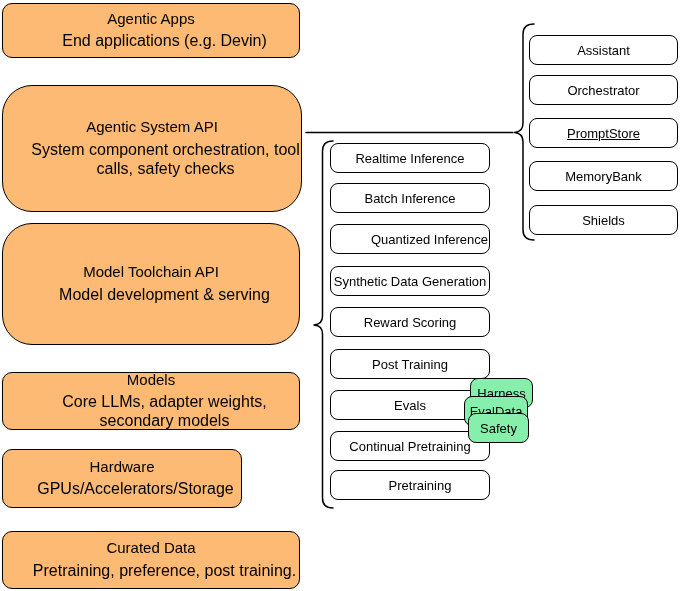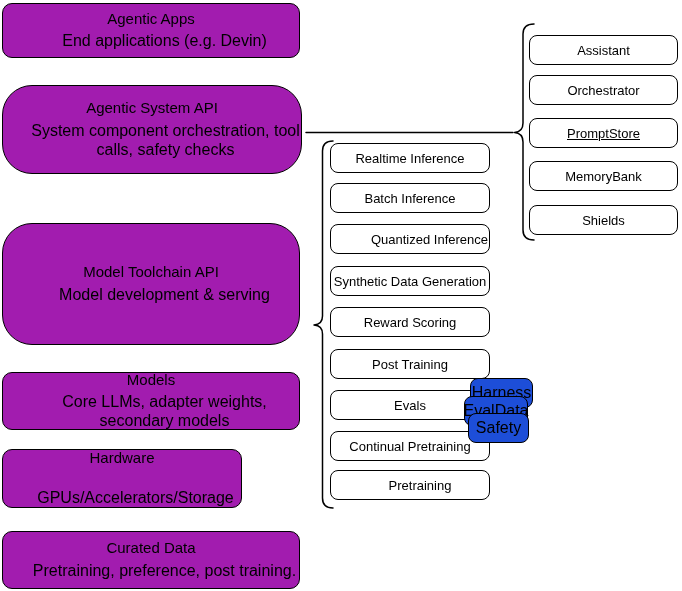--- a/index.html
+++ b/index.html
@@ -22,21 +22,21 @@
     stroke: #000000;
     stroke-width: 1.5;
     stroke-linecap: round;
     stroke-linejoin: round;
   }
   .node {
     position: absolute;
     box-sizing: border-box;
     border: 1.5px solid #000000;
     border-radius: 10px;
-    background: #a21caf;
+    background: #fdba74;
     display: flex;
     flex-direction: column;
     align-items: center;
     justify-content: center;
     text-align: center;
   }
   .node .node-title { font-size: 15px; line-height: 1.1; }
   .node .node-subtitle { font-size: 16px; line-height: 1.2; margin-top: 4px; padding-left: 27px; }
   .node.biground { border-radius: 30px; }
   .mnode {
@@ -66,25 +66,25 @@
     align-items: center;
     justify-content: center;
     font-size: 13px;
   }
   .pill {
     position: absolute;
     box-sizing: border-box;
     height: 30px;
     border: 1.4px solid #000000;
     border-radius: 8px;
-    background: #1d4ed8;
+    background: #86efac;
     display: flex;
     align-items: center;
     justify-content: center;
-    font-size: 16px;
+    font-size: 13px;
     line-height: 1;
   }
 </style>
 </head>
 <body>
 
 <div class="canvas">
 
   <svg class="connectors" viewBox="0 0 682 591">
 
@@ -93,36 +93,36 @@
     <path d="M534 24 C526.5 24 523 27.5 523 34 L523 123 C523 128.5 521 132 514.5 132.5 C521 133 523 137 523 142 L523 230 C523 236.5 526.5 240 534 240"></path>
 
     <path d="M333 141 C325.5 141 322.5 144.5 322.5 151 L322.5 316 C322.5 321 320.5 324.5 314 325 C320.5 325.5 322.5 329 322.5 334 L322.5 498 C322.5 504.5 325.5 508 333 508"></path>
   </svg>
 
   <div class="node" style="left:2px; top:3px; width:298px; height:55px;">
     <div class="node-title">Agentic Apps</div>
     <div class="node-subtitle">End applications (e.g. Devin)</div>
   </div>
 
-  <div class="node biground" style="left:2px; top:85px; width:300px; height:89px;">
+  <div class="node biground" style="left:2px; top:85px; width:300px; height:127px;">
     <div class="node-title">Agentic System API</div>
     <div class="node-subtitle">System component orchestration, tool calls, safety checks</div>
   </div>
 
   <div class="node biground" style="left:2px; top:223px; width:298px; height:122px;">
     <div class="node-title">Model Toolchain API</div>
     <div class="node-subtitle">Model development &amp; serving</div>
   </div>
 
   <div class="node" style="left:2px; top:372px; width:298px; height:58px;">
     <div class="node-title">Models</div>
     <div class="node-subtitle">Core LLMs, adapter weights, secondary models</div>
   </div>
 
-  <div class="node" style="left:2px; top:449px; width:240px; height:59px;justify-content:space-between;">
+  <div class="node" style="left:2px; top:449px; width:240px; height:59px;">
     <div class="node-title">Hardware</div>
     <div class="node-subtitle">GPUs/Accelerators/Storage</div>
   </div>
 
   <div class="node" style="left:2px; top:531px; width:298px; height:58px;">
     <div class="node-title">Curated Data</div>
     <div class="node-subtitle">Pretraining, preference, post training.</div>
   </div>
 
   <div class="mnode" style="top:143px;">Realtime Inference</div>

